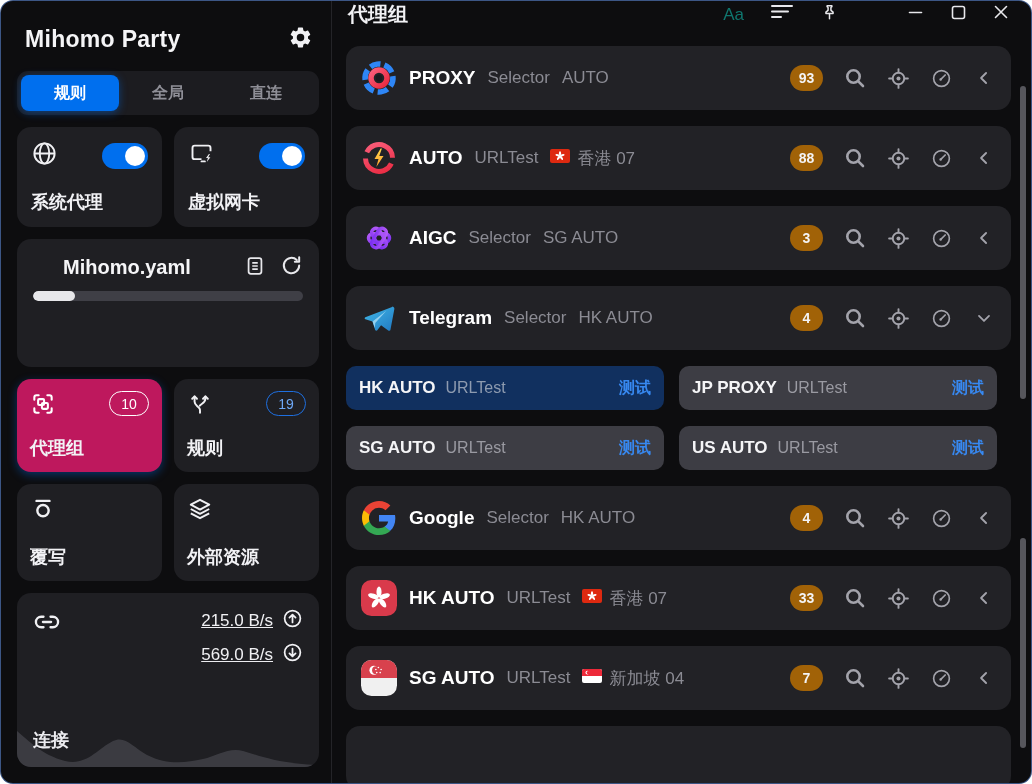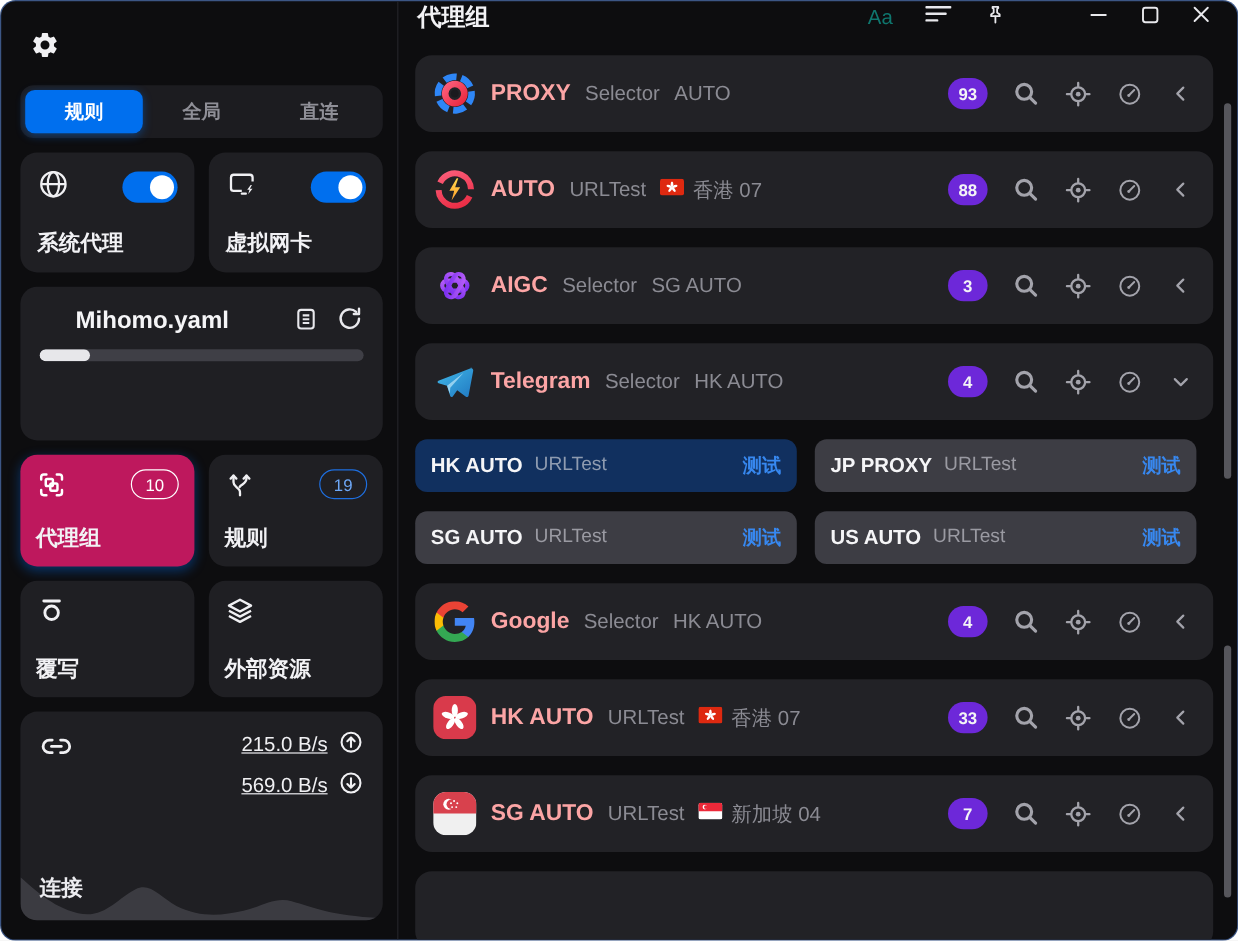--- a/index.html
+++ b/index.html
@@ -46,25 +46,25 @@
   
   .main{flex:1;position:relative;border-left:1px solid #242428;padding:0 20px 0 14px;display:flex;flex-direction:column;}
   .main-header{height:70px;display:flex;align-items:center;justify-content:space-between;padding:0 2px;}
   .main-title{font-size:20px;font-weight:700;color:#f2f2f5;}
   .header-tools{display:flex;align-items:center;gap:27px;color:#e8e8ec;}
   .header-tools .win-gap{width:14px;}
   .tool{cursor:pointer;display:inline-flex;align-items:center;justify-content:center;color:#0f766e;background:none;border:none;font-size:17px;padding:0;}
   .group-list{display:flex;flex-direction:column;gap:16px;padding-top:18px;}
   .group-row{height:64px;border-radius:14px;background:#222226;display:flex;align-items:center;padding:0 15px;gap:12px;}
   .g-icon{width:36px;height:36px;flex:0 0 36px;display:flex;align-items:center;justify-content:center;}
-  .g-name{font-size:19px;font-weight:700;color:#fca5a5;white-space:nowrap;}
+  .g-name{font-size:19px;font-weight:700;color:#ffffff;white-space:nowrap;}
   .g-type{font-size:17px;color:#8b8b93;white-space:nowrap;}
   .g-now{font-size:17px;color:#8b8b93;white-space:nowrap;display:flex;align-items:center;gap:7px;}
   .spacer{flex:1;}
-  .count-badge{min-width:33px;height:26px;padding:0 8px;border-radius:13px;background:#6d28d9;color:#f4f4f6;
+  .count-badge{min-width:33px;height:26px;padding:0 8px;border-radius:13px;background:#a16207;color:#f4f4f6;
     display:flex;align-items:center;justify-content:center;font-size:14px;font-weight:600;}
   .row-actions{display:flex;align-items:center;gap:19px;margin-left:8px;color:#a3a3ab;}
   .row-actions .act{width:24px;height:24px;display:inline-flex;align-items:center;justify-content:center;cursor:pointer;}
   .sub-grid{display:grid;grid-template-columns:1fr 1fr;gap:16px 15px;margin-right:14px;}
   .proxy-item{height:44px;border-radius:10px;background:#3d3d44;display:flex;align-items:center;padding:0 13px;gap:10px;cursor:pointer;}
   .proxy-item.selected{background:#11305f;}
   .p-name{font-size:17px;font-weight:700;color:#f5f5f7;}
   .p-type{font-size:16px;color:#9a9aa2;}
   .proxy-item.selected .p-type{color:#8e9bb0;}
   .p-test{margin-left:auto;font-size:16px;color:#3788f0;cursor:pointer;font-weight:600;}
@@ -93,20 +93,21 @@
         <stop offset="1" stop-color="#2179c2"></stop>
     </linearGradient>
   </defs>
 </svg>
 
 <div class="window">
 
   <div class="sidebar">
 
     <div class="brand-row">
+      <span class="brand">Mihomo Party</span>
       <button class="icon-btn">
         <span>
           <svg width="25" height="25" viewBox="0 0 24 24">
               <path fill="#f0f0f3" d="M19.14 12.94a7.07 7.07 0 0 0 0-1.88l2.03-1.58a.5.5 0 0 0 .12-.64l-1.92-3.32a.5.5 0 0 0-.61-.22l-2.39.96a7.3 7.3 0 0 0-1.62-.94l-.36-2.54a.5.5 0 0 0-.5-.42h-3.84a.5.5 0 0 0-.5.42l-.36 2.54c-.59.24-1.13.56-1.62.94l-2.39-.96a.5.5 0 0 0-.61.22L2.65 8.84a.5.5 0 0 0 .12.64l2.03 1.58a7.07 7.07 0 0 0 0 1.88l-2.03 1.58a.5.5 0 0 0-.12.64l1.92 3.32c.13.23.4.32.61.22l2.39-.96c.49.38 1.03.7 1.62.94l.36 2.54c.04.24.25.42.5.42h3.84c.25 0 .46-.18.5-.42l.36-2.54c.59-.24 1.13-.56 1.62-.94l2.39.96c.22.1.48 0 .61-.22l1.92-3.32a.5.5 0 0 0-.12-.64l-2.03-1.58zM12 15.6a3.6 3.6 0 1 1 0-7.2 3.6 3.6 0 0 1 0 7.2z"></path>
             </svg>
         </span>
       </button>
     </div>
 
     <div class="mode-tabs">

